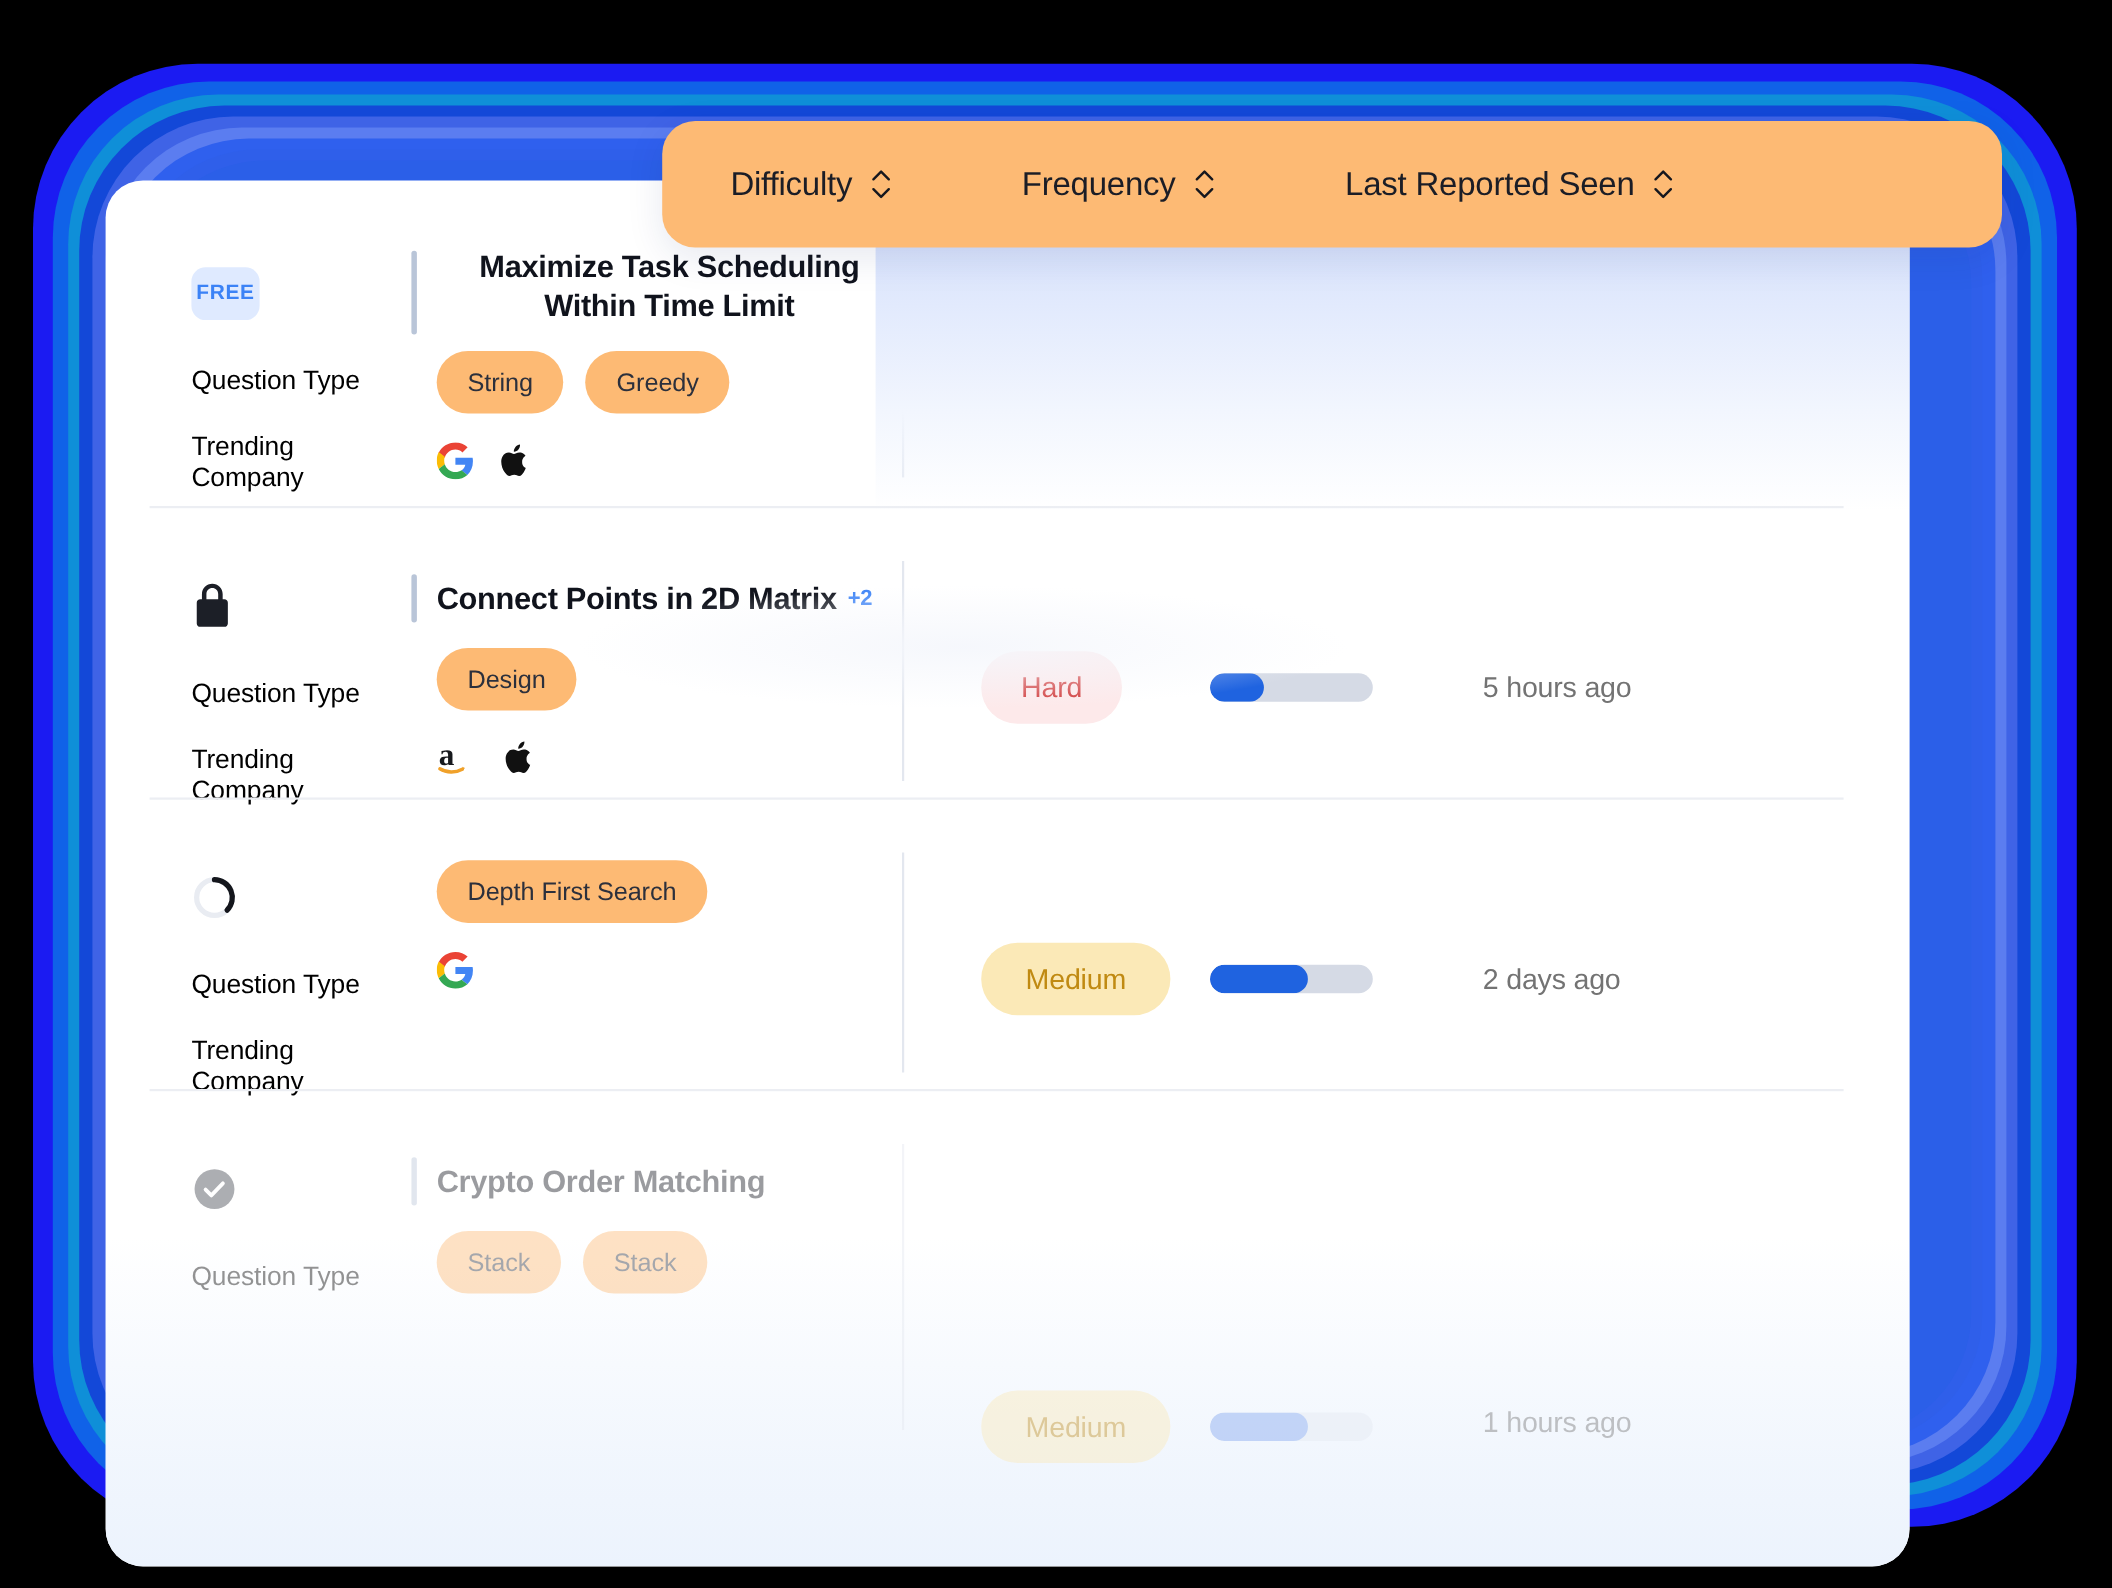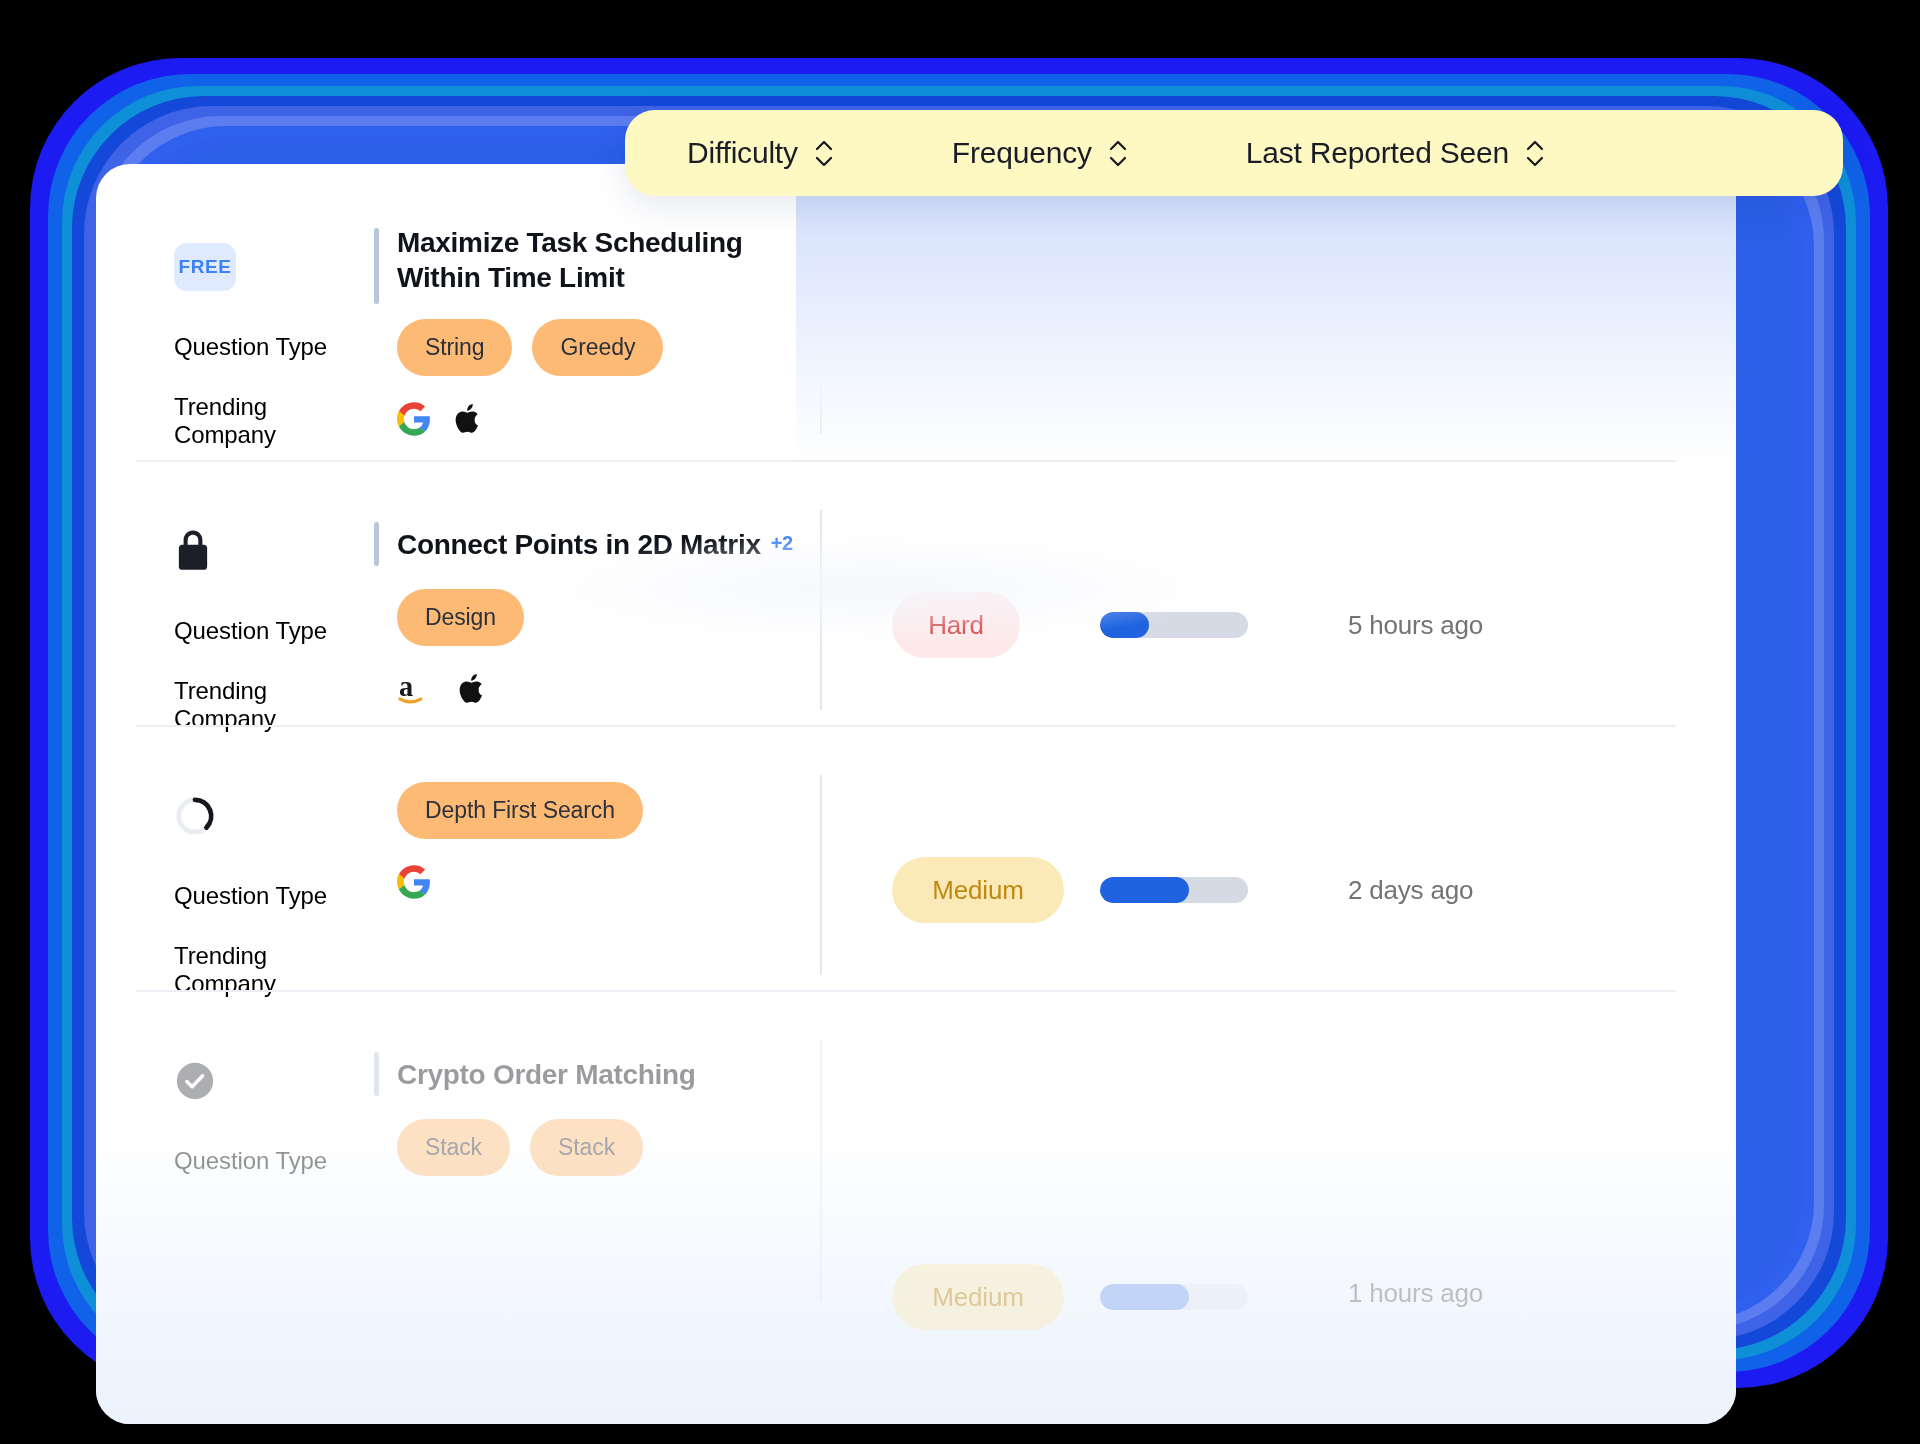--- a/index.html
+++ b/index.html
@@ -46,23 +46,23 @@
   
   .card-fade {
     position:absolute; left:0; right:0; bottom:0; height:300px;
     background:linear-gradient(to bottom, rgba(255,255,255,0) 0%, rgba(239,245,253,.9) 70%, rgba(236,243,253,1) 100%);
     pointer-events:none;
   }
 
   
   .header-pill {
     position:absolute;
-    left:625px; top:110px;
-    width:1218px; height:86px;
-    background:#fef9c3;
+    left:602px; top:110px;
+    width:1218px; height:115px;
+    background:#fdba74;
     border-radius:30px;
     display:flex;
     align-items:center;
     z-index:6;
     box-shadow:0 10px 34px rgba(20,40,110,.10);
   }
   .hdr-item {
     display:flex; align-items:center; gap:16px;
     font-size:30px; color:#1b1d26; font-weight:400;
     letter-spacing:-.2px;
@@ -100,21 +100,21 @@
     display:inline-flex; align-items:center; justify-content:center;
     background:#dfeaff; color:#3b82f6;
     font-size:19px; font-weight:700; letter-spacing:.6px;
     width:62px; height:48px; border-radius:13px;
   }
   .lock-ico, .circle-ico, .check-ico { display:block; }
 
   
   .col-main { width:446px; flex:none; position:relative; }
   .title-line {
-    display:flex; align-items:flex-start; gap:18px; min-height:86px;
+    display:flex; align-items:flex-start; gap:18px; min-height:86px;text-align:center;
   }
   .title-bar {
     width:5px; background:#b9c5d8; border-radius:4px; flex:none;
     align-self:stretch; margin-top:4px; margin-bottom:6px;
   }
   .title-txt {
     font-size:28px; font-weight:700; color:#10131c;
     line-height:1.24; letter-spacing:-.3px; padding-top:2px;
   }
   .plus-more {

